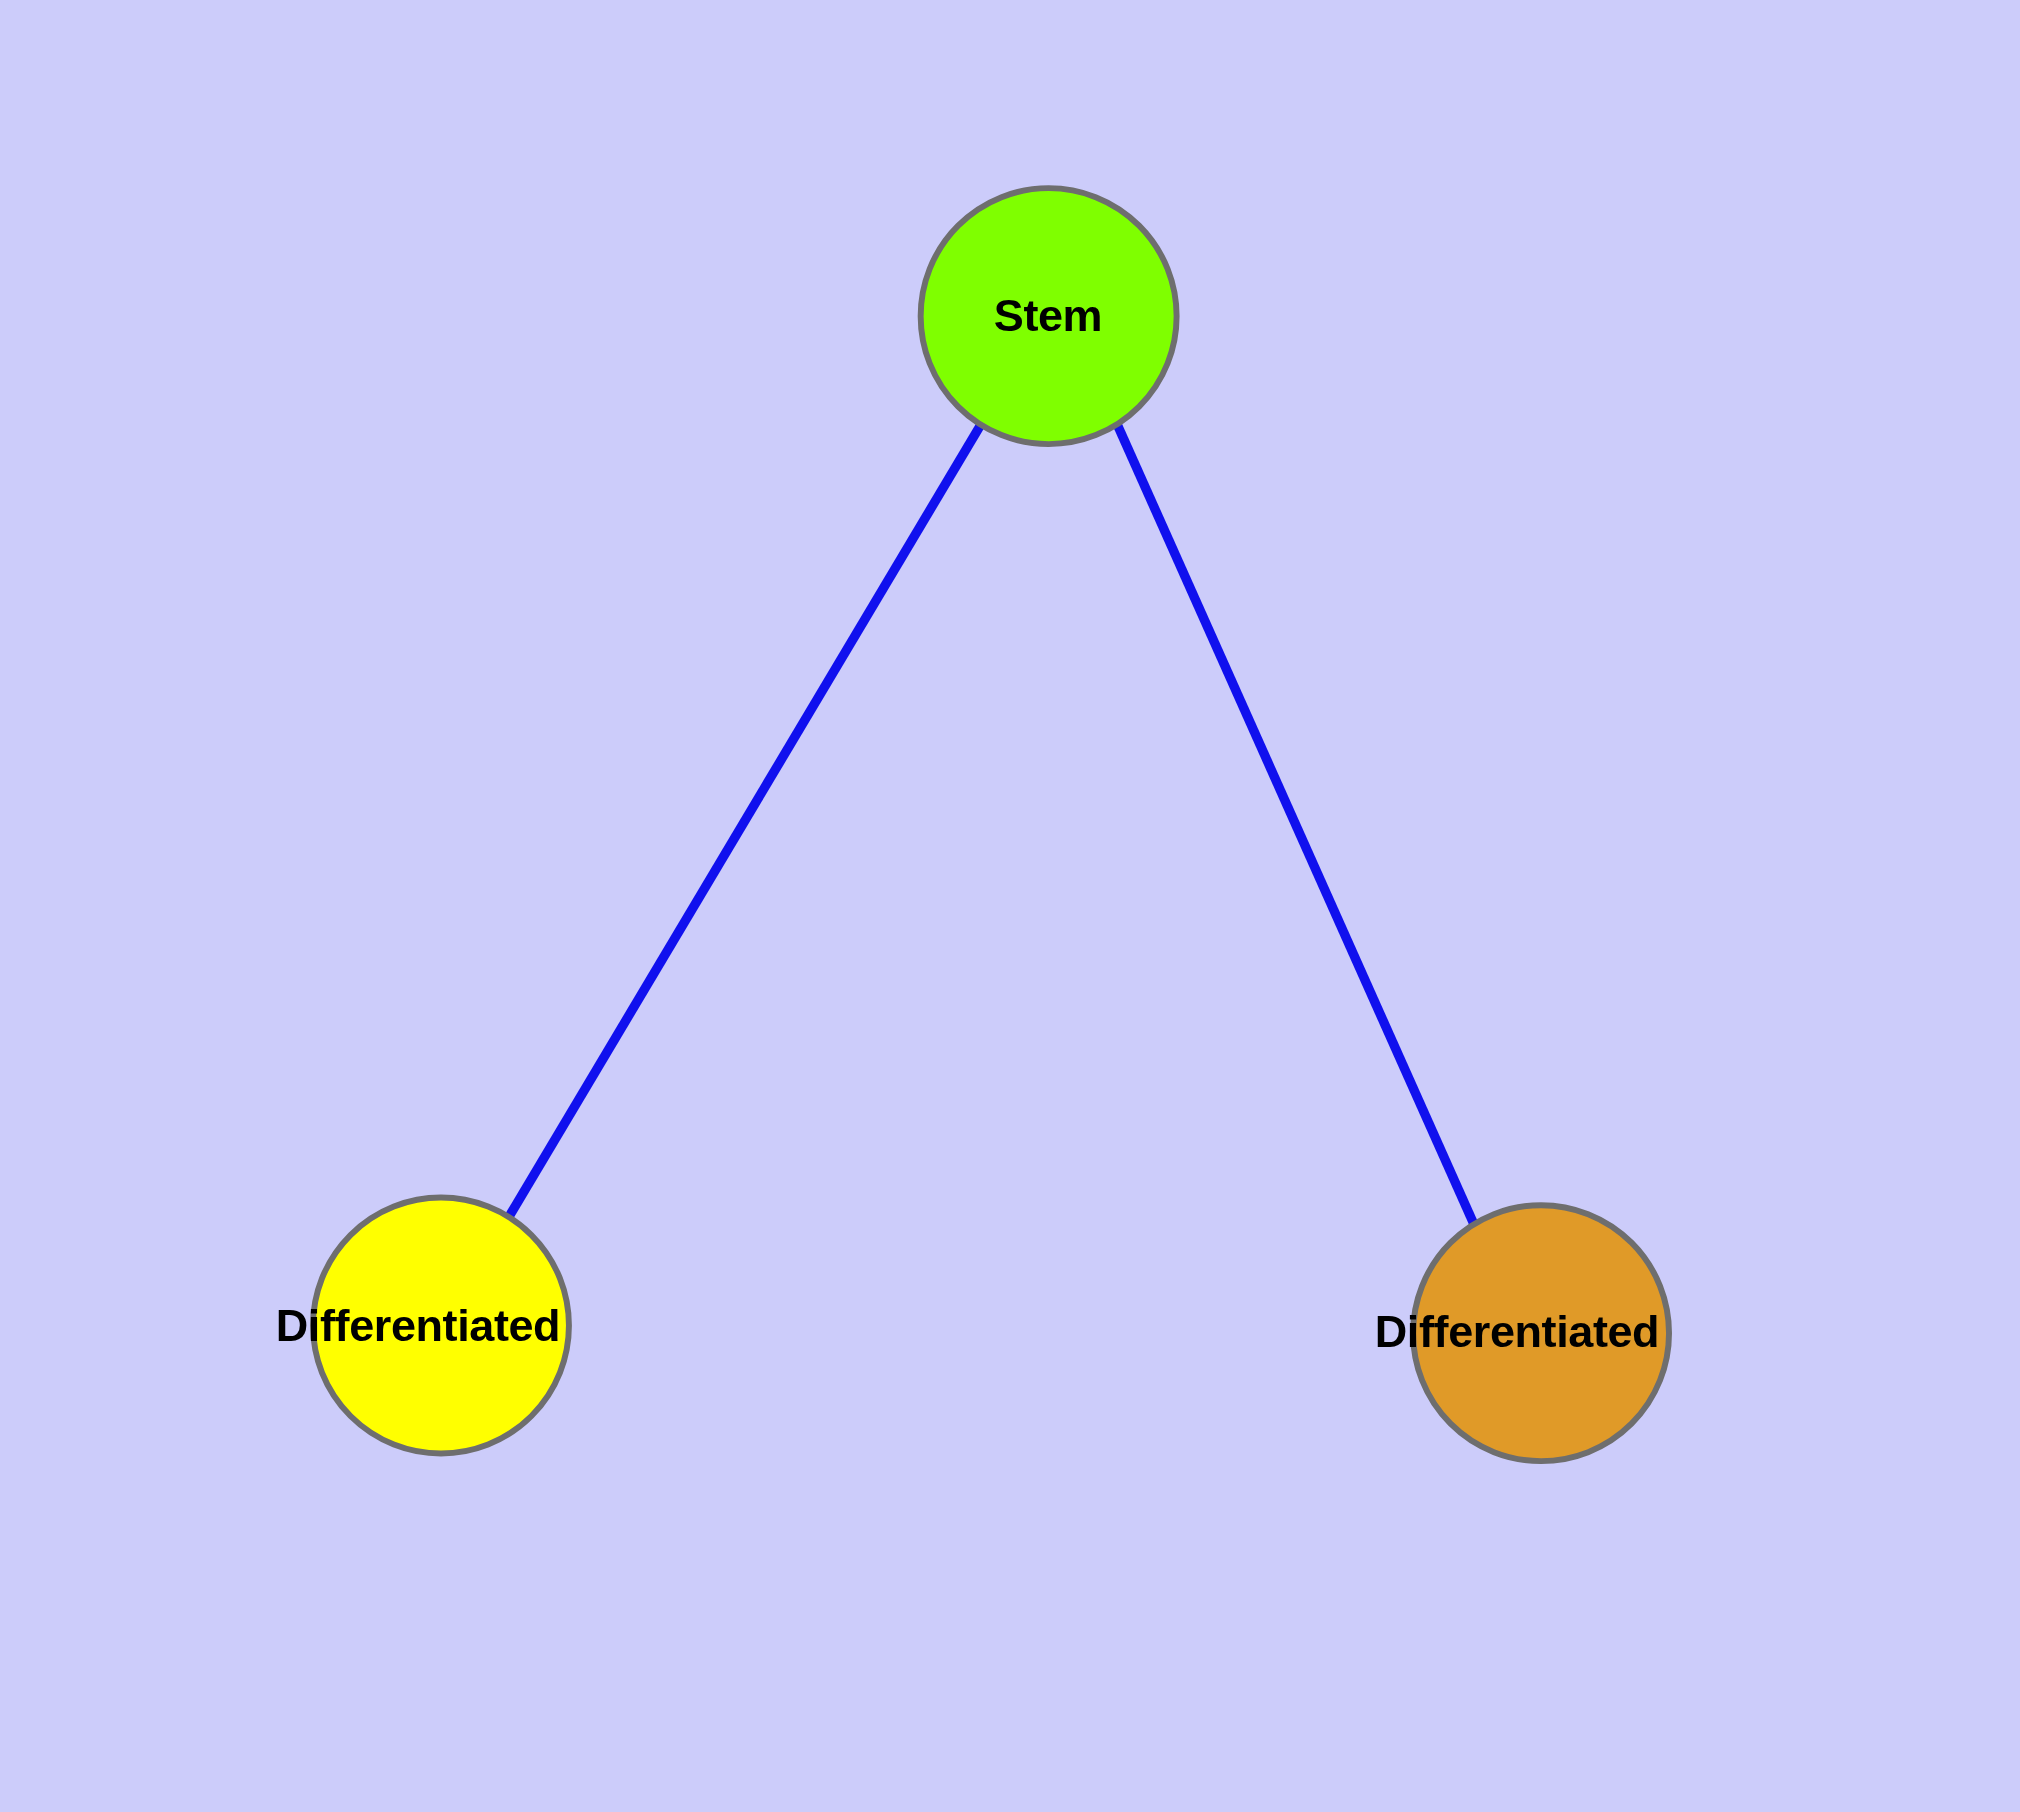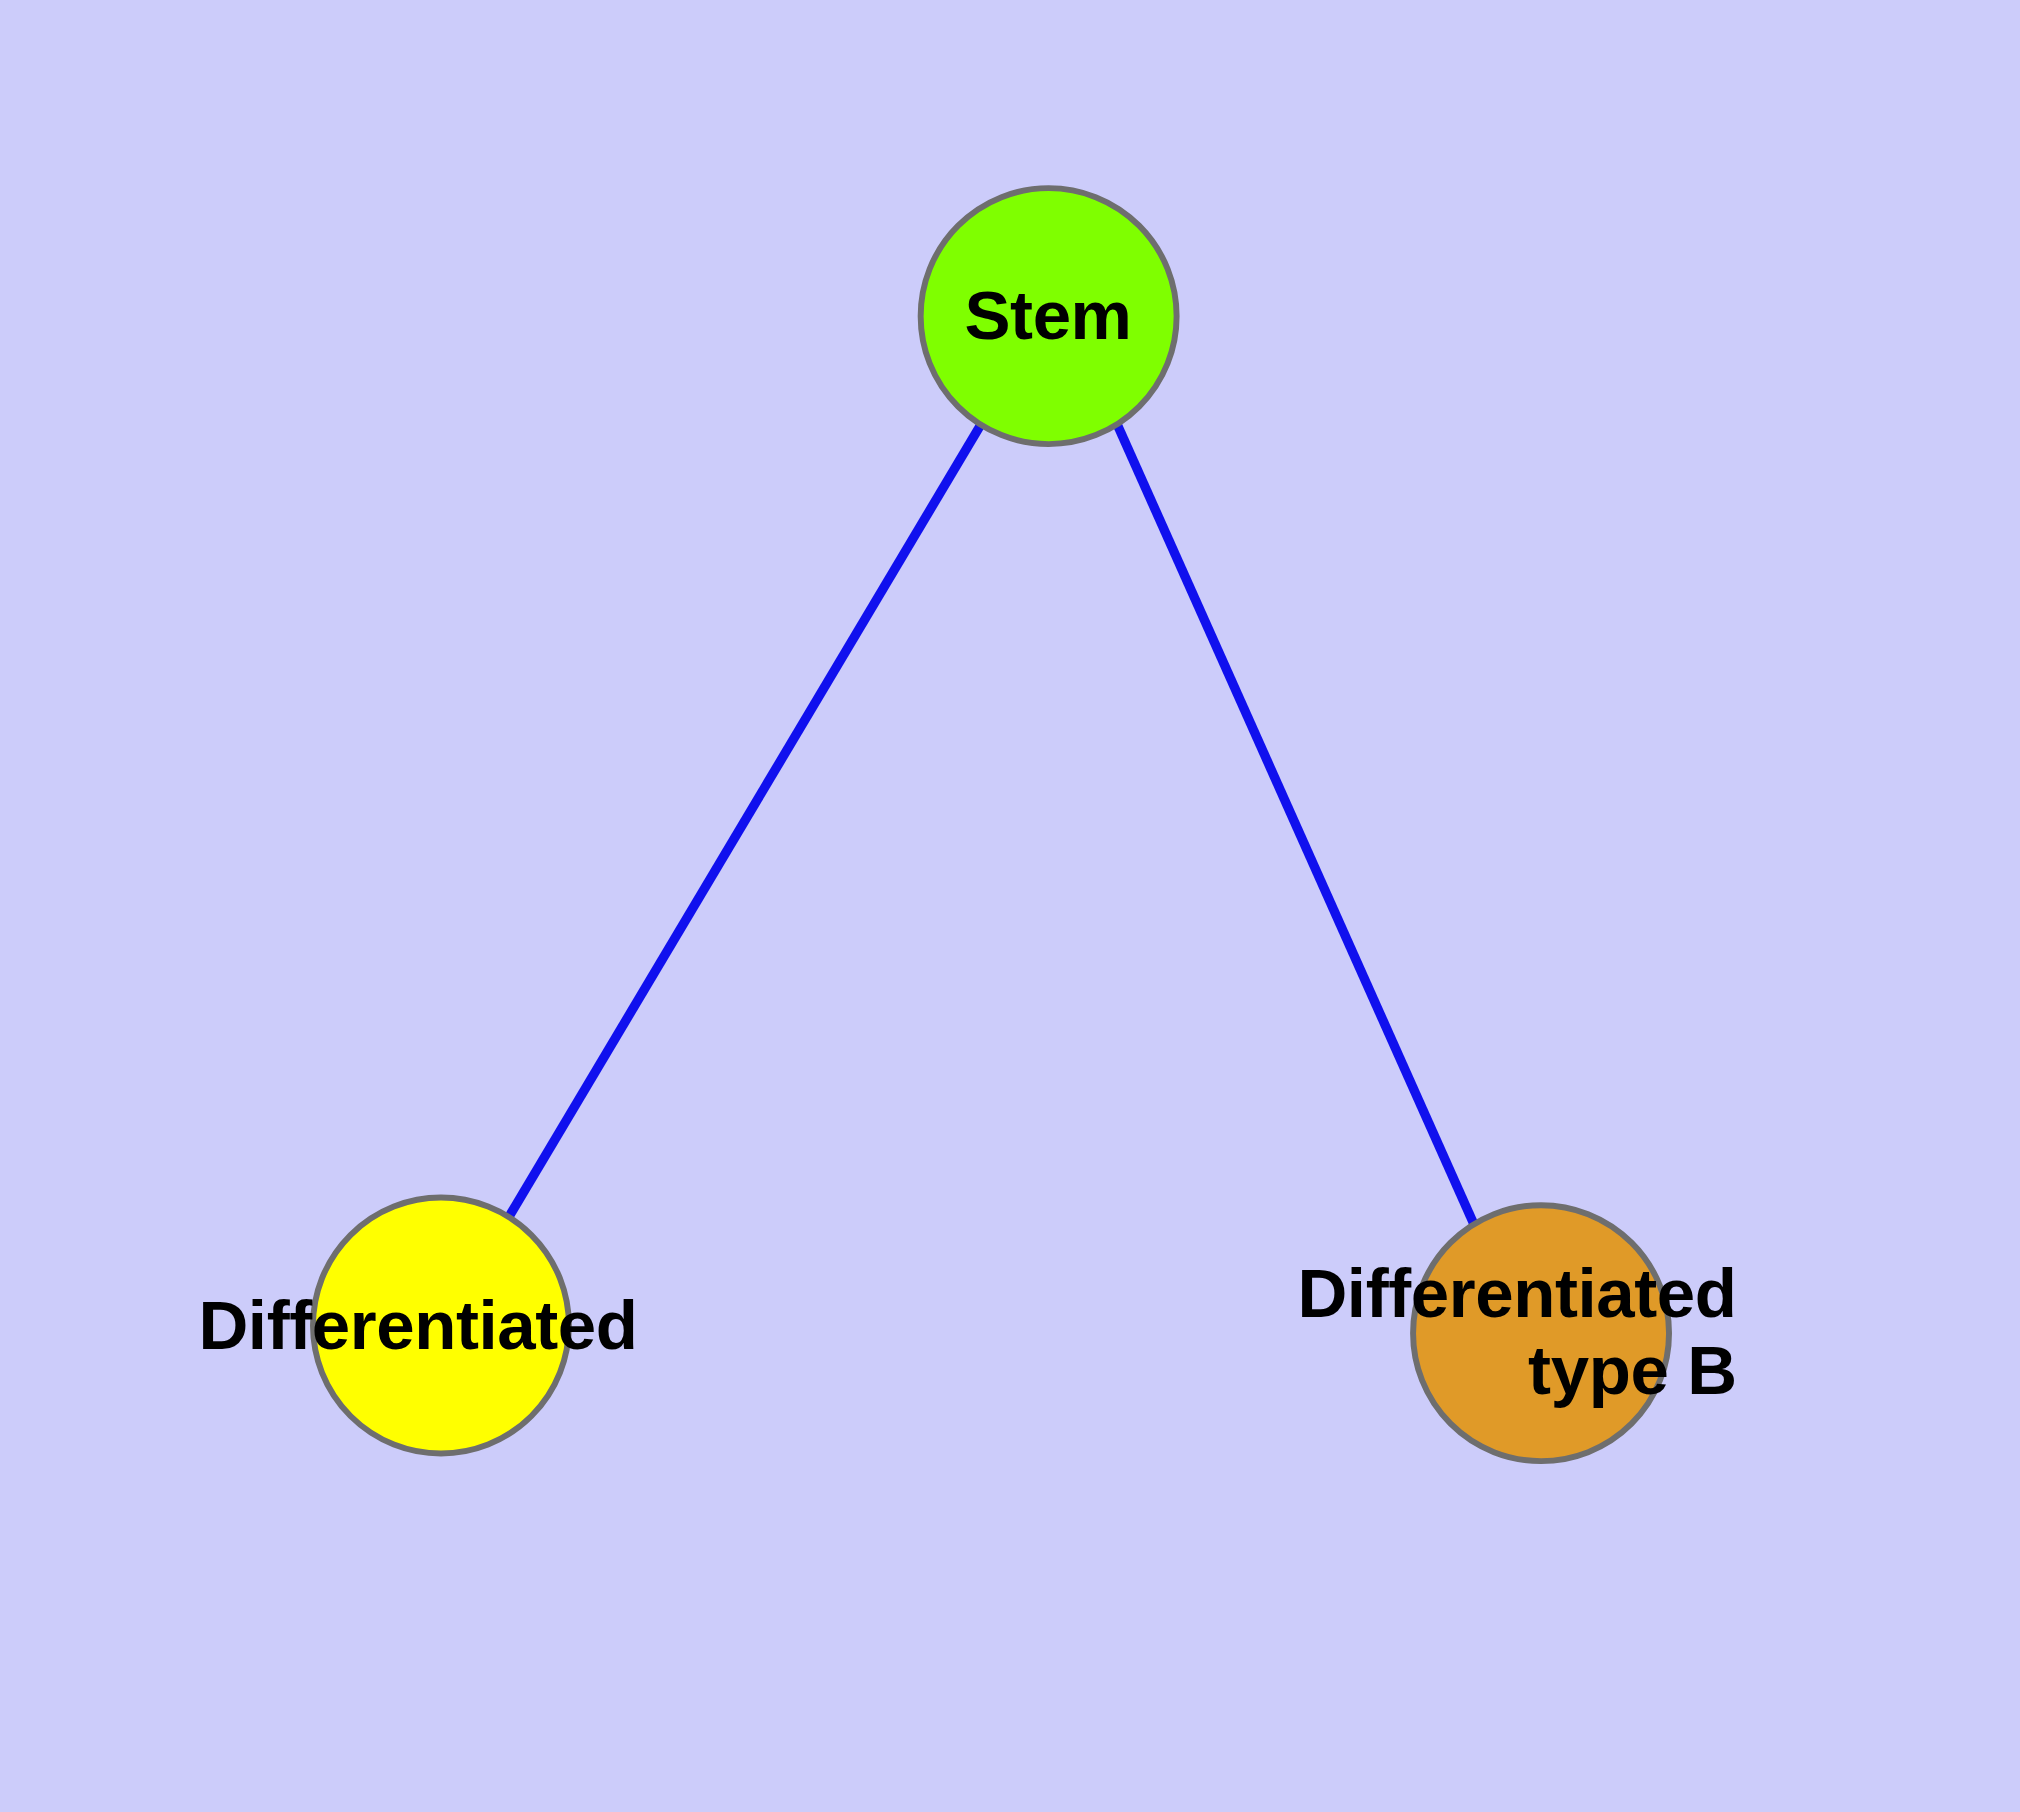--- a/index.html
+++ b/index.html
@@ -25,23 +25,23 @@
     left: 0;
     width: 2021px;
     height: 1812px;
     display: block;
   }
   .node-label {
     position: absolute;
     color: #000000;
     font-family: "Liberation Sans", sans-serif;
     font-weight: bold;
-    font-size: 69px;
+    font-size: 45px;
     line-height: 1.12;
-    text-align: right;
+    text-align: left;
     white-space: pre;
     letter-spacing: -0.4px;
     transform: translate(-50%, -50%);
     pointer-events: none;
   }
 </style>
 </head>
 <body>
 
 <div id="canvas" style="background: rgb(204, 204, 250);">
@@ -54,17 +54,17 @@
     <g id="node-layer">
         <circle cx="1237" cy="373" r="151" fill="#7fff00" stroke="#6e6e6e" stroke-width="7"></circle>
         <circle cx="520" cy="1564" r="151" fill="#ffff00" stroke="#6e6e6e" stroke-width="7"></circle>
         <circle cx="1818" cy="1573" r="151" fill="#e09a28" stroke="#6e6e6e" stroke-width="7"></circle>
       </g>
   </svg>
 
   <div id="label-layer">
       <div class="node-label" style="left: 1048px; top: 316px;"><div>Stem</div></div>
       <div class="node-label" style="left: 418px; top: 1326px;"><div>Differentiated</div></div>
-      <div class="node-label" style="left: 1517px; top: 1332px;"><div>Differentiated</div><div>type B</div></div>
+      <div class="node-label" style="left: 1517px; top: 1332px;"><div>Differentiated</div></div>
     </div>
 
 </div>
 
 
 </body></html>

